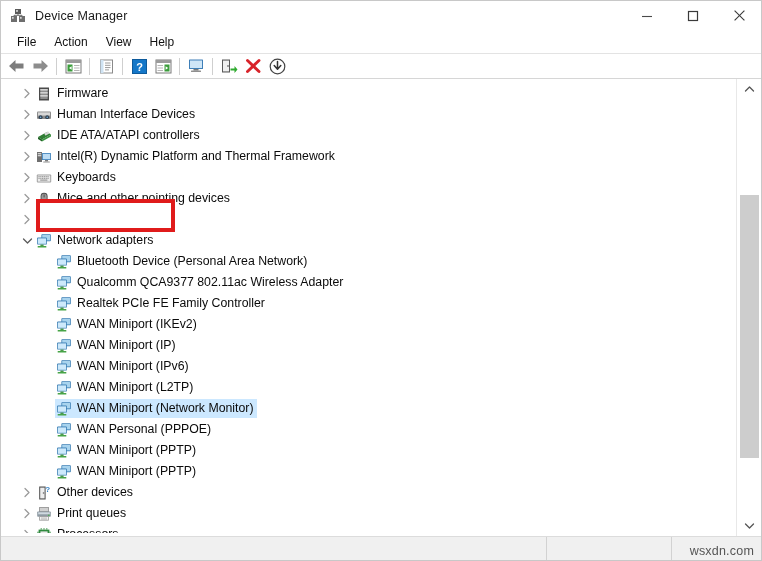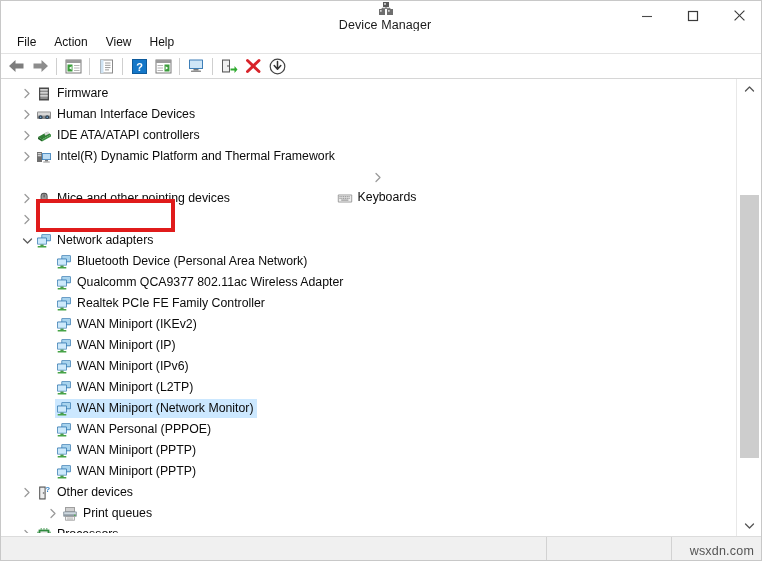--- a/index.html
+++ b/index.html
@@ -25,21 +25,20 @@
 
   
   .titlebar {
     position: absolute;
     left: 0; top: 0;
     width: 762px;
     height: 31px;
     background: #ffffff;
     display: flex;
     align-items: center;
-    flex-direction: column;
   }
   .title-icon {
     margin-left: 9px;
     width: 18px;
     height: 18px;
     position: relative;
     flex: 0 0 auto;
   }
   .title-text {
     margin-left: 8px;
@@ -482,21 +481,21 @@
                 <rect x="1.8" y="6" width="3.4" height="1.3" fill="#cfcfcf"></rect>
                 <rect x="6" y="4" width="9" height="7" rx="0.6" fill="#3a7fba"></rect>
                 <rect x="6.8" y="4.8" width="7.4" height="5.4" fill="#bcdcf4"></rect>
                 <rect x="9" y="11" width="3" height="1.4" fill="#7a7a7a"></rect>
                 <rect x="7.2" y="12.4" width="6.6" height="1.2" rx="0.4" fill="#8f8f8f"></rect>
               </svg>
             </span>
             <span class="lbl">Intel(R) Dynamic Platform and Thermal Framework</span>
           </span>
         </div>
-        <div class="row" style="padding-left: 18px; flex-direction: column;">
+        <div class="row" style="padding-left: 18px;">
           <span class="chev">
             <svg width="10" height="11" viewBox="0 0 10 11">
               <path d="M3 1.5 L7 5.5 L3 9.5" fill="none" stroke="#9a9a9a" stroke-width="1.25" stroke-linecap="round" stroke-linejoin="round"></path>
             </svg>
           </span>
           <span class="sel-wrap">
             <span class="ico">
               <svg width="16" height="16" viewBox="0 0 16 16">
                 <rect x="0.8" y="4.5" width="14.4" height="8" rx="1" fill="#9a9a9a"></rect>
                 <rect x="1.7" y="5.4" width="12.6" height="6.2" fill="#ececec"></rect>
@@ -762,21 +761,21 @@
               <svg width="16" height="16" viewBox="0 0 16 16">
                 <rect x="3.2" y="1.5" width="6.4" height="13" fill="#4e4e4e"></rect>
                 <rect x="4.2" y="2.6" width="4.4" height="10.8" fill="#ededed"></rect>
                 <circle cx="7.6" cy="8" r="0.9" fill="#8a8a8a"></circle>
                 <text x="11.6" y="6.6" font-family="Liberation Sans, sans-serif" font-size="8" font-weight="bold" fill="#2f7fc4" text-anchor="middle">?</text>
               </svg>
             </span>
             <span class="lbl">Other devices</span>
           </span>
         </div>
-        <div class="row" style="padding-left: 18px; margin-left: 26px;">
+        <div class="row" style="padding-left: 18px;">
           <span class="chev">
             <svg width="10" height="11" viewBox="0 0 10 11">
               <path d="M3 1.5 L7 5.5 L3 9.5" fill="none" stroke="#9a9a9a" stroke-width="1.25" stroke-linecap="round" stroke-linejoin="round"></path>
             </svg>
           </span>
           <span class="sel-wrap">
             <span class="ico">
               <svg width="16" height="16" viewBox="0 0 16 16">
                 <rect x="3.4" y="1.6" width="9.2" height="4" fill="#d0d0d0" stroke="#8c8c8c" stroke-width="0.8"></rect>
                 <rect x="1.2" y="5.4" width="13.6" height="5.4" rx="0.8" fill="#8e9aa3"></rect>

